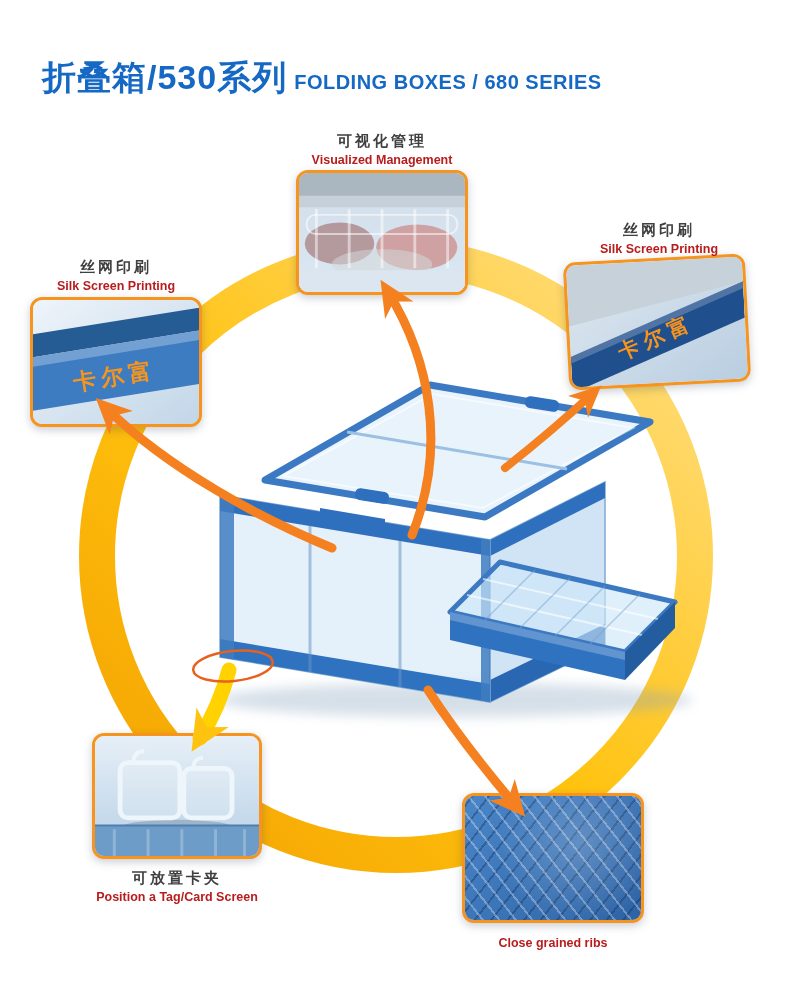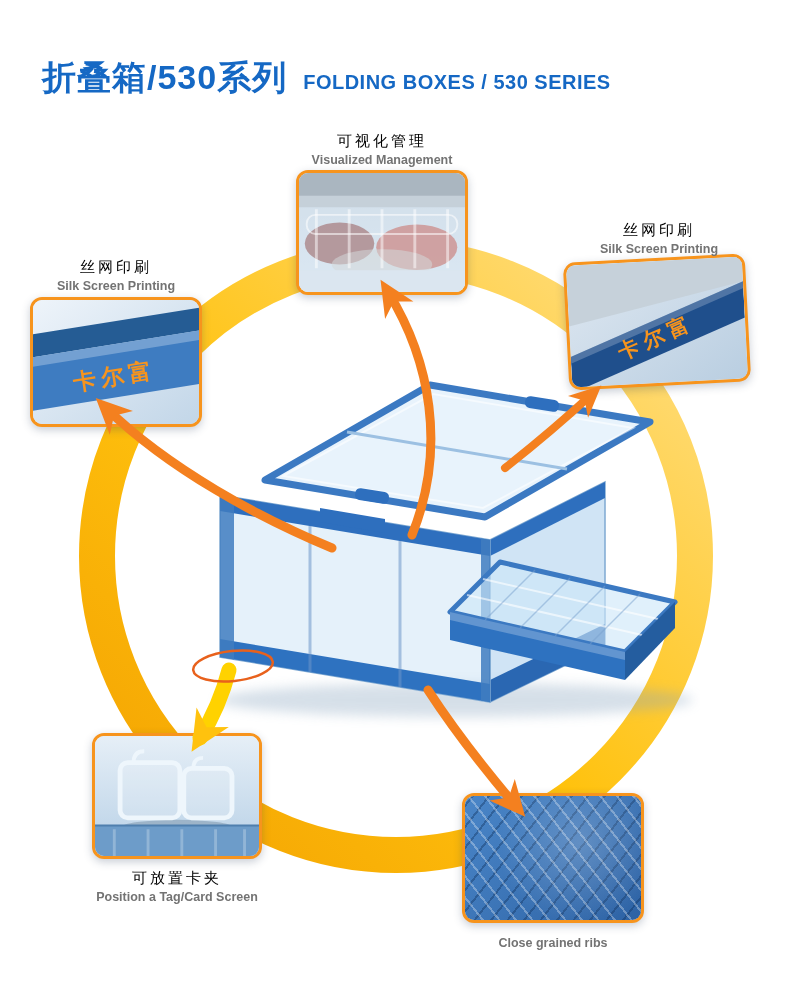--- a/index.html
+++ b/index.html
@@ -4,21 +4,21 @@
 <style>
   * { margin:0; padding:0; box-sizing:border-box; }
   body { background:#ffffff; }
   .page {
     position:relative; width:793px; height:1000px; background:#ffffff; overflow:hidden;
     font-family:"Liberation Sans","DejaVu Sans",sans-serif;
   }
   .layer { position:absolute; left:0; top:0; pointer-events:none; }
 
   
-  .header { position:absolute; left:42px; top:55px; display:flex; align-items:baseline; gap:16px; white-space:nowrap; z-index:7; }
+  .header { position:absolute; left:42px; top:55px; display:flex; align-items:baseline; gap:7px; white-space:nowrap; z-index:7; }
   .title-zh { font-size:34px; font-weight:bold; color:var(--title-blue,#1568C4); letter-spacing:1px; }
   .title-en { font-size:20px; font-weight:bold; color:var(--title-blue,#1568C4); letter-spacing:0.5px; }
 
   
   .ring-svg    { z-index:1; }
   .product-svg { position:absolute; left:205px; top:350px; z-index:2; }
   .arrows-svg  { z-index:4; }
 
   
   .callout {
@@ -36,36 +36,36 @@
   .ribs-bg {
     background:
       radial-gradient(circle at 65% 38%, rgba(255,255,255,0.20), rgba(255,255,255,0) 60%),
       repeating-linear-gradient(52deg,  rgba(255,255,255,0.30) 0 2px, rgba(255,255,255,0) 2px 13px),
       repeating-linear-gradient(-52deg, rgba(10,40,80,0.35)    0 2px, rgba(10,40,80,0)    2px 13px),
       linear-gradient(135deg,#4a86c8,#2d62a4);
   }
 
   
   .label-block { position:absolute; z-index:5; text-align:center; line-height:1.35; }
-  .label-zh { font-size:15px; font-weight:normal; color:#000000; letter-spacing:3px; }
-  .label-en { font-size:12.5px; font-weight:bold; color:#737373; margin-top:1px; }
+  .label-zh { font-size:15px; font-weight:bold; color:#404040; letter-spacing:3px; }
+  .label-en { font-size:12.5px; font-weight:bold; color:#b91c1c; margin-top:1px; }
   .lb-vis  { left:296px; top:131px; width:172px; }
   .lb-tr   { left:568px; top:220px; width:182px; }
   .lb-left { left:28px;  top:257px; width:176px; }
   .lb-card { left:77px;  top:868px; width:200px; }
   .lb-ribs { left:462px; top:934px; width:182px; }
 </style>
 </head>
 <body>
 
 <div class="page">
 
   <header class="header">
     <h1 class="title-zh">折叠箱/530系列</h1>
-    <h2 class="title-en">FOLDING BOXES / 530 SERIES</h2>
+    <h2 class="title-en">FOLDING BOXES / 680 SERIES</h2>
   </header>
 
   <svg class="layer ring-svg" width="793" height="1000" viewBox="0 0 793 1000">
     <defs>
       <linearGradient id="ringG" x1="0" y1="1" x2="1" y2="0">
         <stop offset="0" stop-color="#F3A000"></stop>
         <stop offset="0.45" stop-color="#FFC20E"></stop>
         <stop offset="1" stop-color="#FFE08A"></stop>
       </linearGradient>
     </defs>

